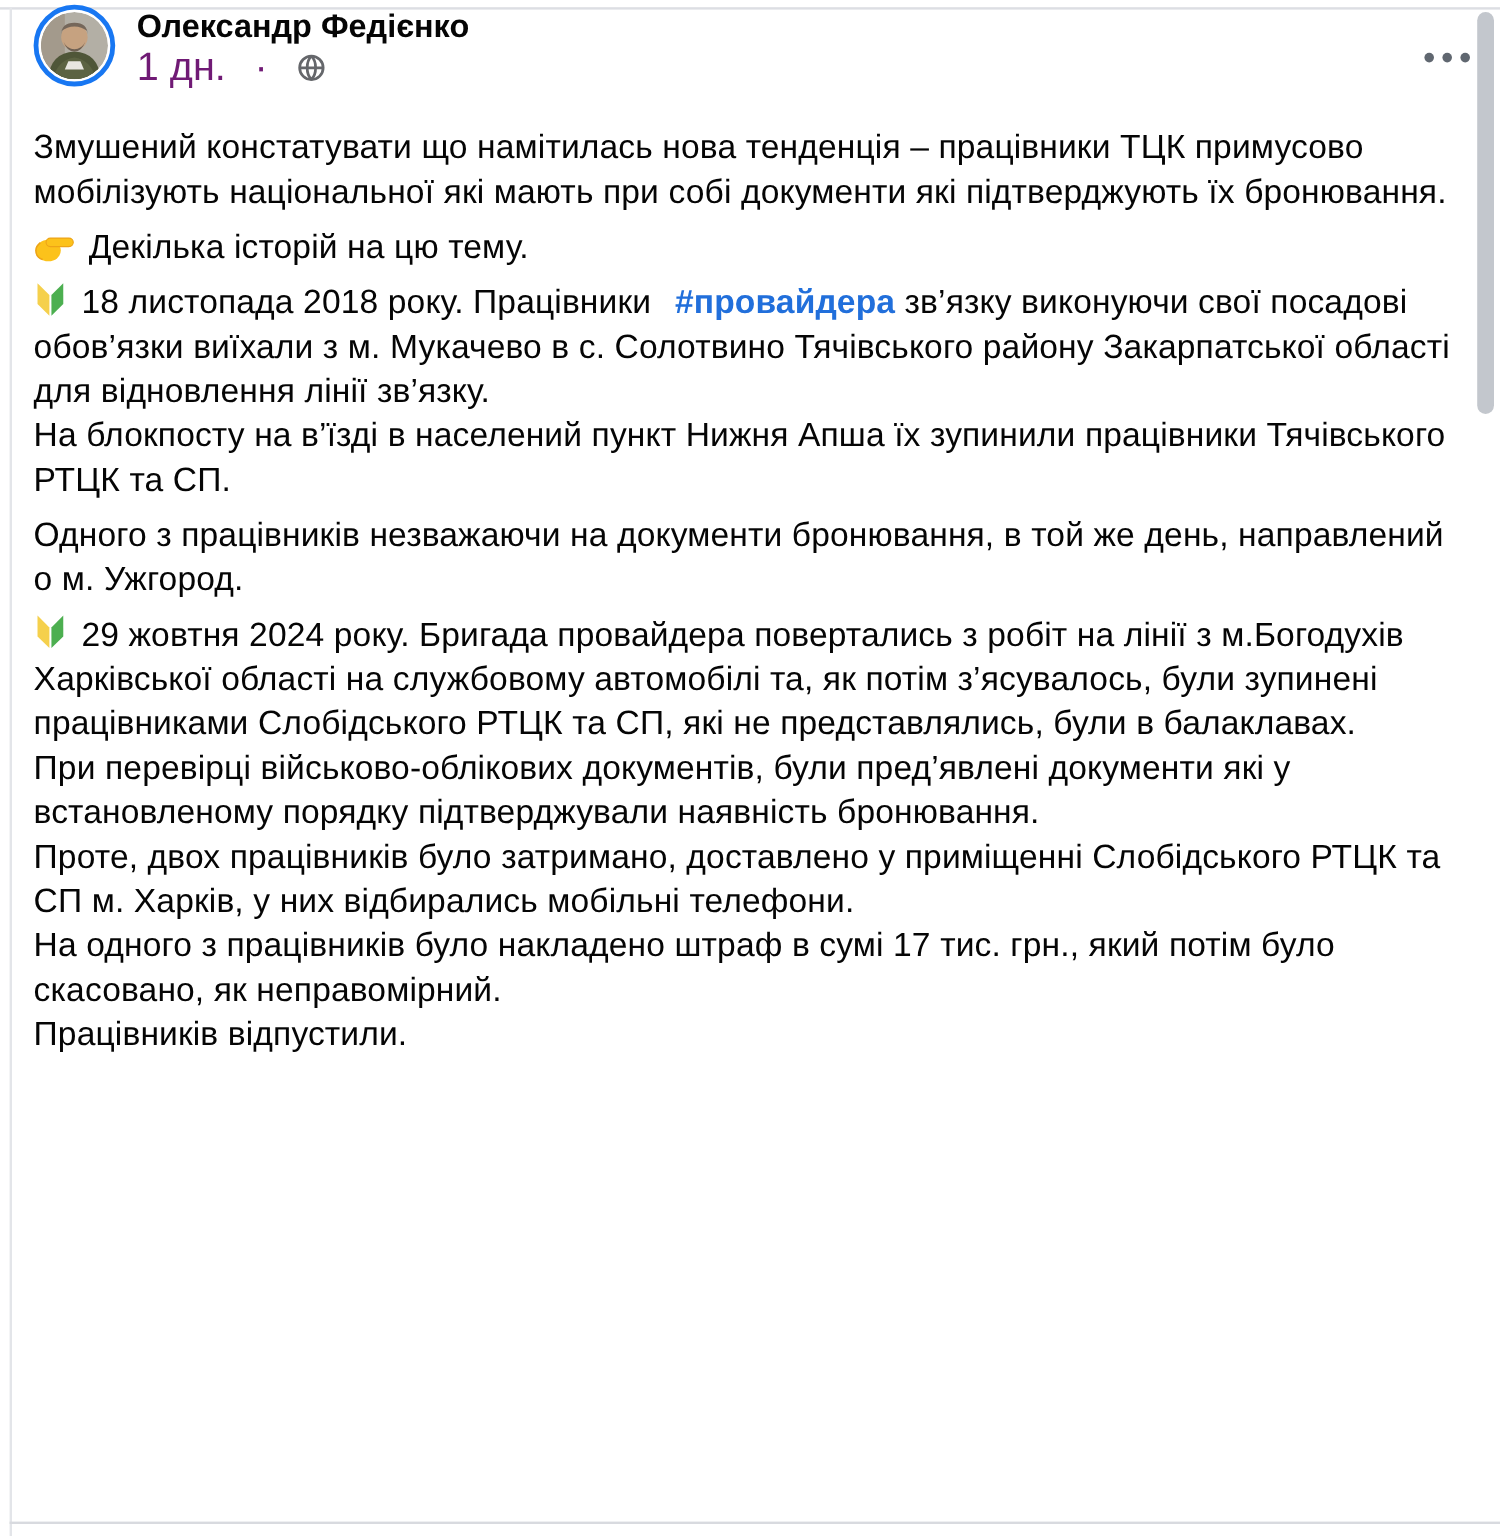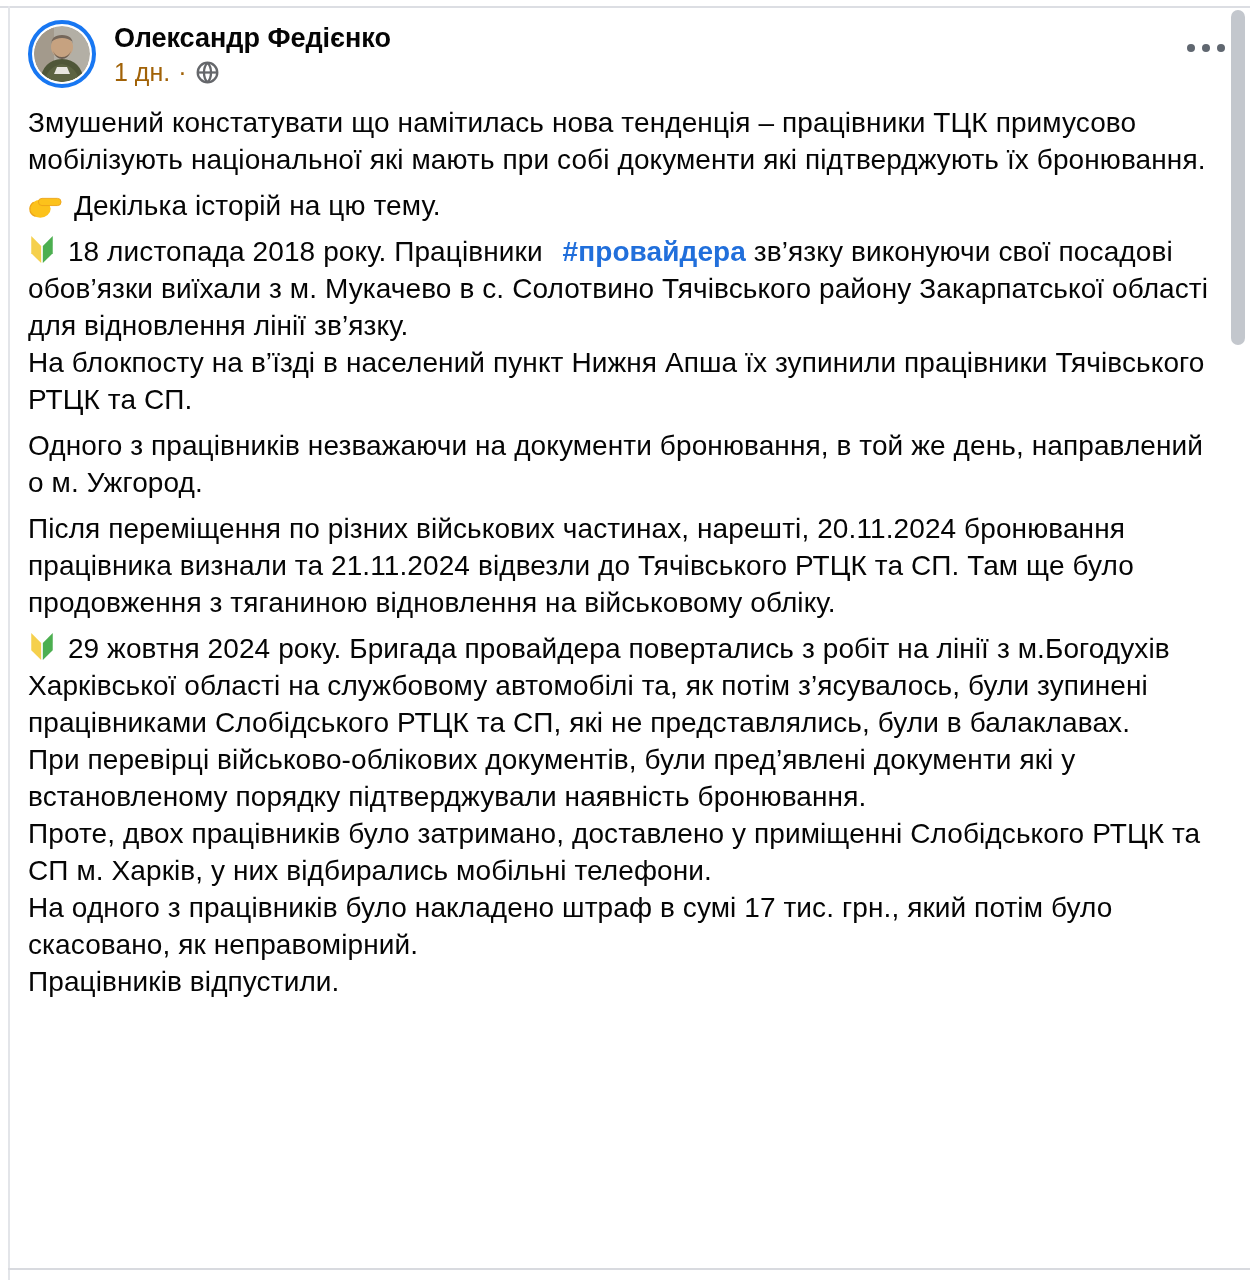--- a/index.html
+++ b/index.html
@@ -6,27 +6,27 @@
   body{
     width:1250px;height:1280px;overflow:hidden;background:#ffffff;
     font-family:"Liberation Sans", sans-serif;
     -webkit-font-smoothing:antialiased;
   }
   .page{position:relative;width:1250px;height:1280px;background:#ffffff;}
   .top-line{position:absolute;top:6px;left:0;right:0;height:2px;background:#dcdee3;}
   .left-line{position:absolute;top:6px;left:8px;bottom:0;width:2px;background:#e3e5e9;}
 
   
-  .header{position:absolute;top:20px;left:28px;display:flex;gap:18px;}
+  .header{position:absolute;top:4px;left:28px;display:flex;gap:18px;}
   .avatar-ring{width:68px;height:68px;border-radius:50%;border:4px solid #1877f2;
     box-sizing:border-box;padding:2px;background:#fff;cursor:pointer;flex:none;}
   .avatar-img{width:56px;height:56px;border-radius:50%;overflow:hidden;display:block;}
   .header-text{padding-top:3px;}
   .author{font-size:27px;font-weight:700;color:#050505;line-height:31px;}
-  .meta{margin-top:4px;font-size:25px;color:#a16207;display:flex;align-items:center;gap:8px;line-height:28px;}
+  .meta{margin-top:4px;font-size:33px;color:#701a75;display:flex;align-items:center;gap:24px;line-height:28px;}
   .meta .globe{display:inline-block;}
 
   .more-btn{position:absolute;top:38px;left:1181px;display:flex;gap:7px;align-items:center;
     padding:6px;cursor:pointer;}
   .more-btn .dot{width:8px;height:8px;border-radius:50%;background:#606770;}
 
   .scrollbar-thumb{position:absolute;left:1231px;top:10px;width:14px;height:335px;
     border-radius:8px;background:#c3c7cd;}
 
   
@@ -93,21 +93,20 @@
             <ellipse cx="13" cy="19" rx="11" ry="9.5" fill="#fcc21b"></ellipse>
             <rect x="11" y="8" width="24" height="7.6" rx="3.8" fill="#fcc21b"></rect>
             <rect x="11" y="8" width="24" height="7.6" rx="3.8" fill="none" stroke="#eda417" stroke-width="1"></rect>
             <path d="M6 12 Q2 15 2 19 Q2 25 8 27" fill="none" stroke="#eda417" stroke-width="1.4"></path>
           </svg></span><span> Декілька історій на цю тему.</span></p>
       <p><span class="emoji"><svg width="28" height="32" viewBox="0 0 30 34">
             <path d="M3.5 2 L14.1 12.6 L14.1 31 L3.5 20.6 Z" fill="#f5d04c"></path>
             <path d="M26.5 2 L15.9 12.6 L15.9 31 L26.5 20.6 Z" fill="#4caf50"></path>
           </svg></span><span> 18 листопада 2018 року. Працівники </span><a class="hashtag-link">#провайдера</a><span> зв’язку виконуючи свої посадові обов’язки виїхали з м. Мукачево в с. Солотвино Тячівського району Закарпатської області для відновлення лінії зв’язку.<br>На блокпосту на в’їзді в населений пункт Нижня Апша їх зупинили працівники Тячівського РТЦК та СП.</span></p>
       <p><span>Одного з працівників незважаючи на документи бронювання, в той же день, направлений о м. Ужгород.</span></p>
-      <p><span>Після переміщення по різних військових частинах, нарешті, 20.11.2024 бронювання працівника визнали та 21.11.2024 відвезли до Тячівського РТЦК та СП. Там ще було продовження з тяганиною відновлення на військовому обліку.</span></p>
       <p><span class="emoji"><svg width="28" height="32" viewBox="0 0 30 34">
             <path d="M3.5 2 L14.1 12.6 L14.1 31 L3.5 20.6 Z" fill="#f5d04c"></path>
             <path d="M26.5 2 L15.9 12.6 L15.9 31 L26.5 20.6 Z" fill="#4caf50"></path>
           </svg></span><span> 29 жовтня 2024 року. Бригада провайдера повертались з робіт на лінії з м.Богодухів Харківської області на службовому автомобілі та, як потім з’ясувалось, були зупинені працівниками Слобідського РТЦК та СП, які не представлялись, були в балаклавах.<br>При перевірці військово-облікових документів, були пред’явлені документи які у встановленому порядку підтверджували наявність бронювання.<br>Проте, двох працівників було затримано, доставлено у приміщенні Слобідського РТЦК та СП м. Харків, у них відбирались мобільні телефони.<br>На одного з працівників було накладено штраф в сумі 17 тис. грн., який потім було скасовано, як неправомірний.<br>Працівників відпустили.</span></p>
     </div>
 
   <div class="comments-divider"></div>
 
   <div class="scrollbar-thumb"></div>
 

